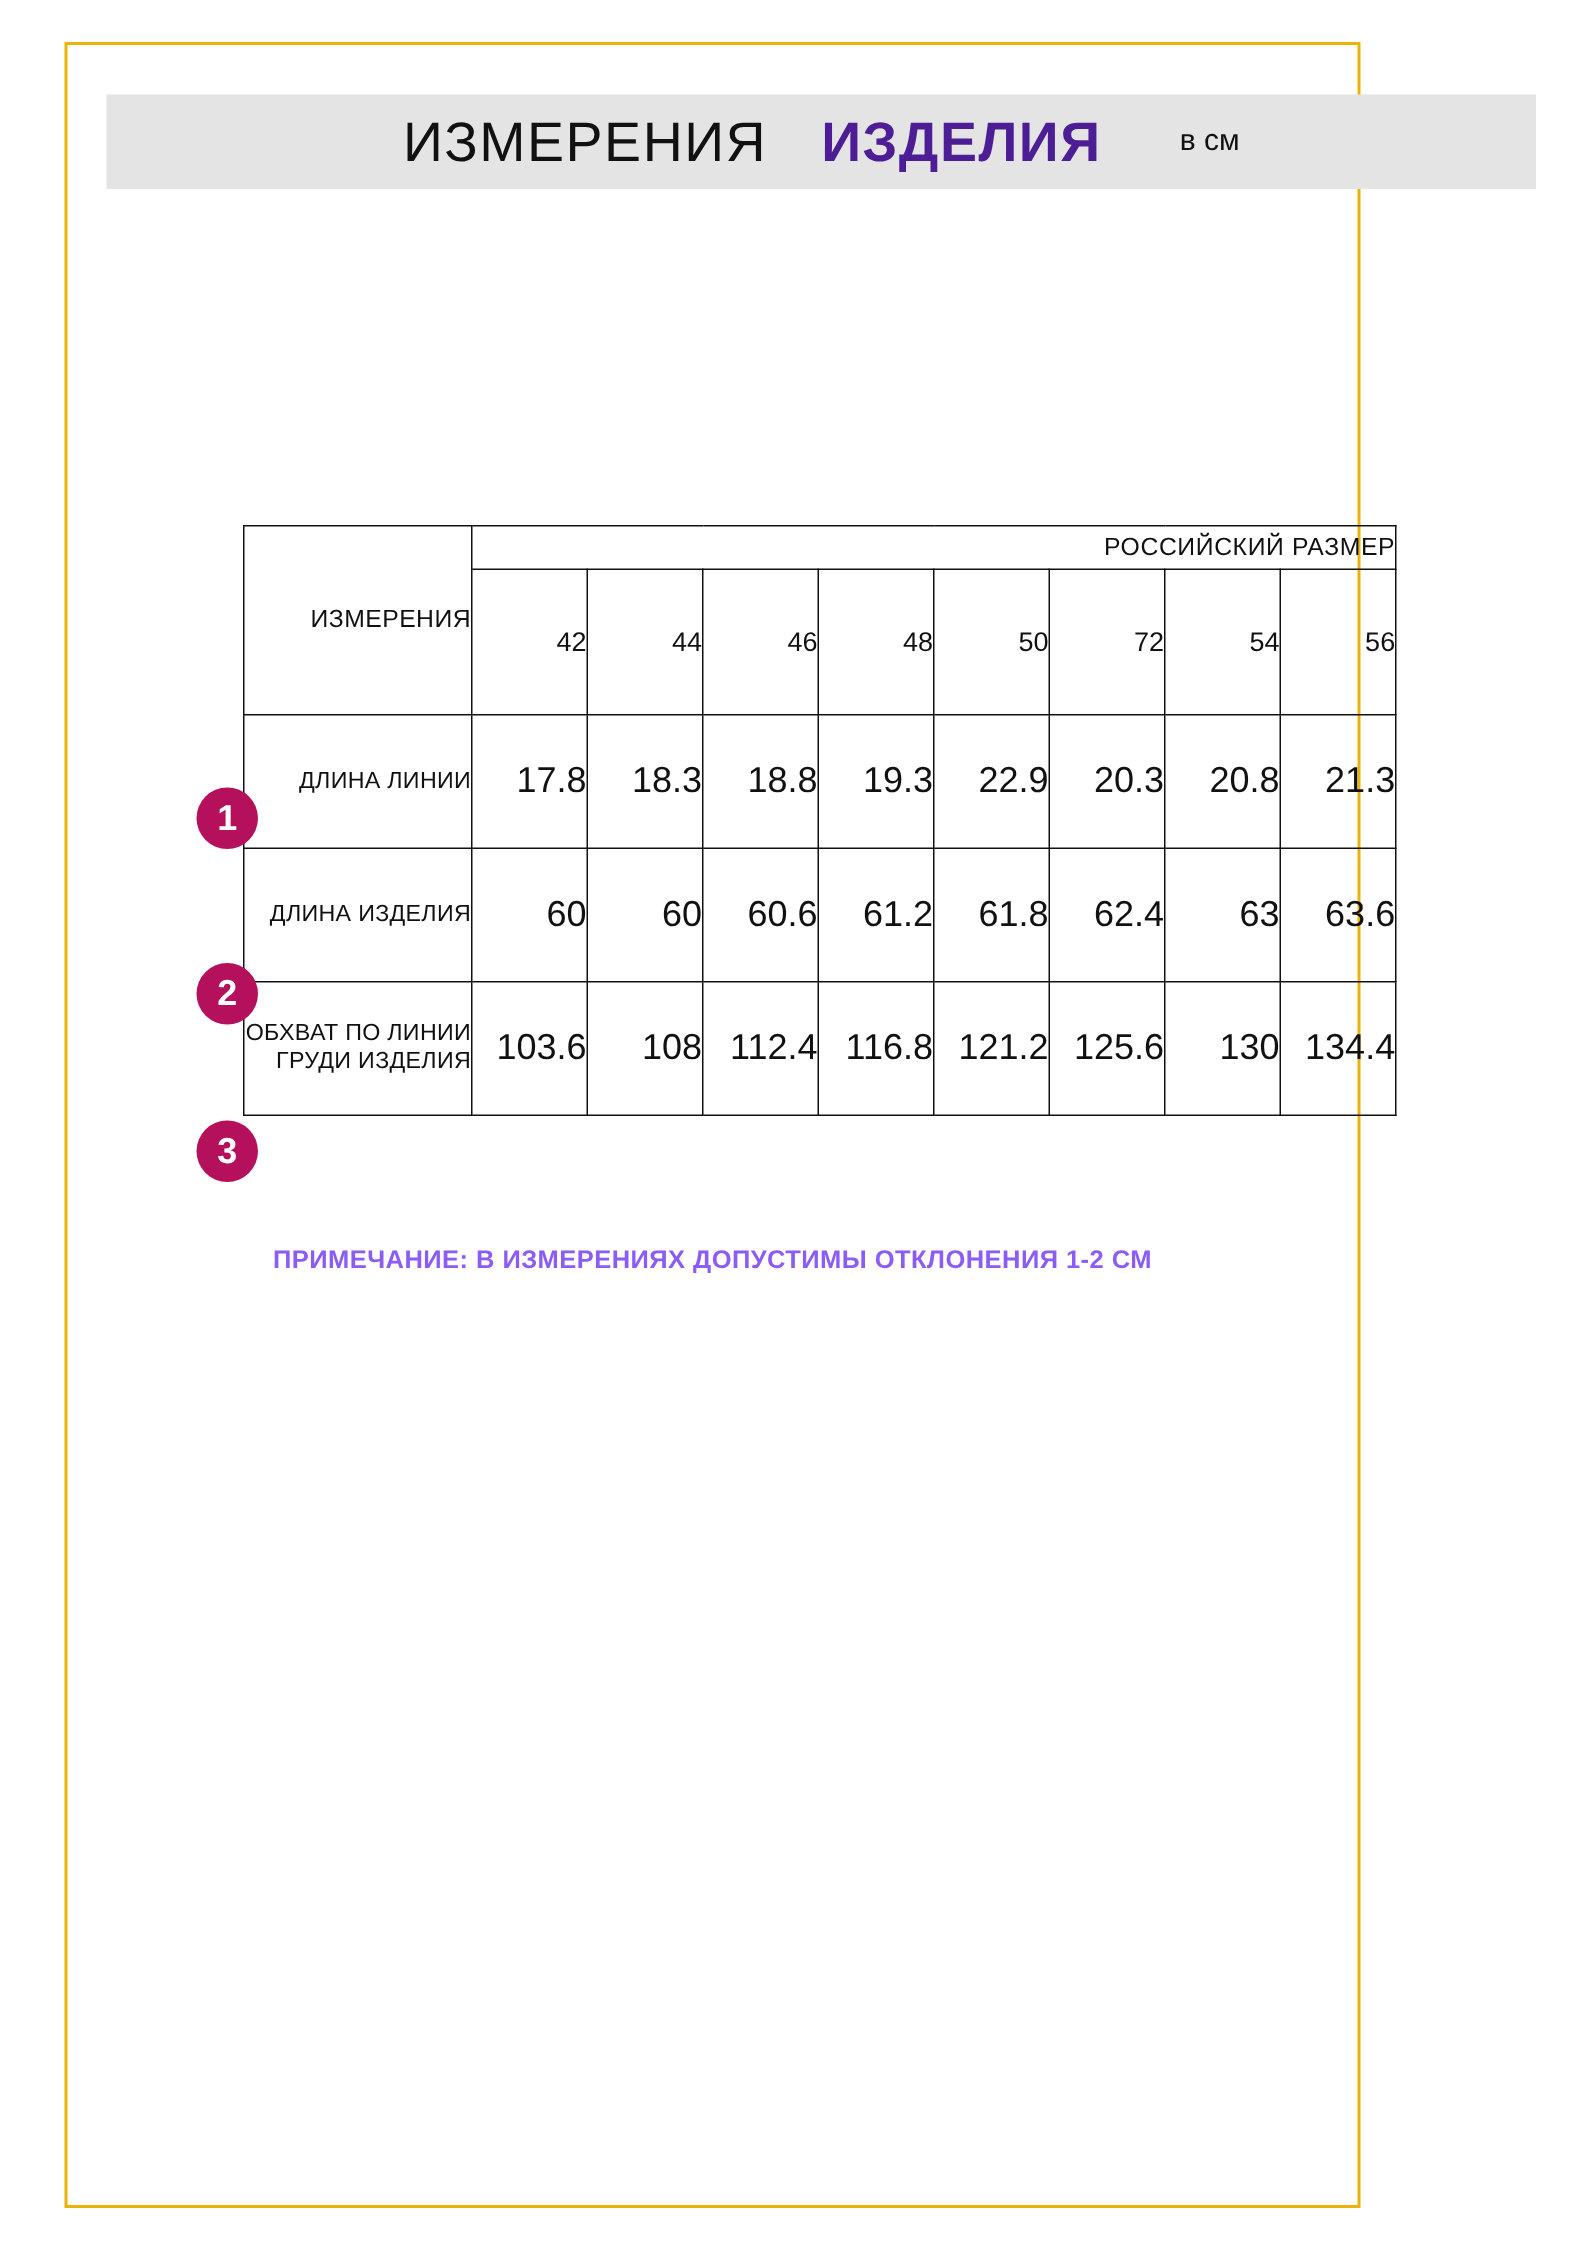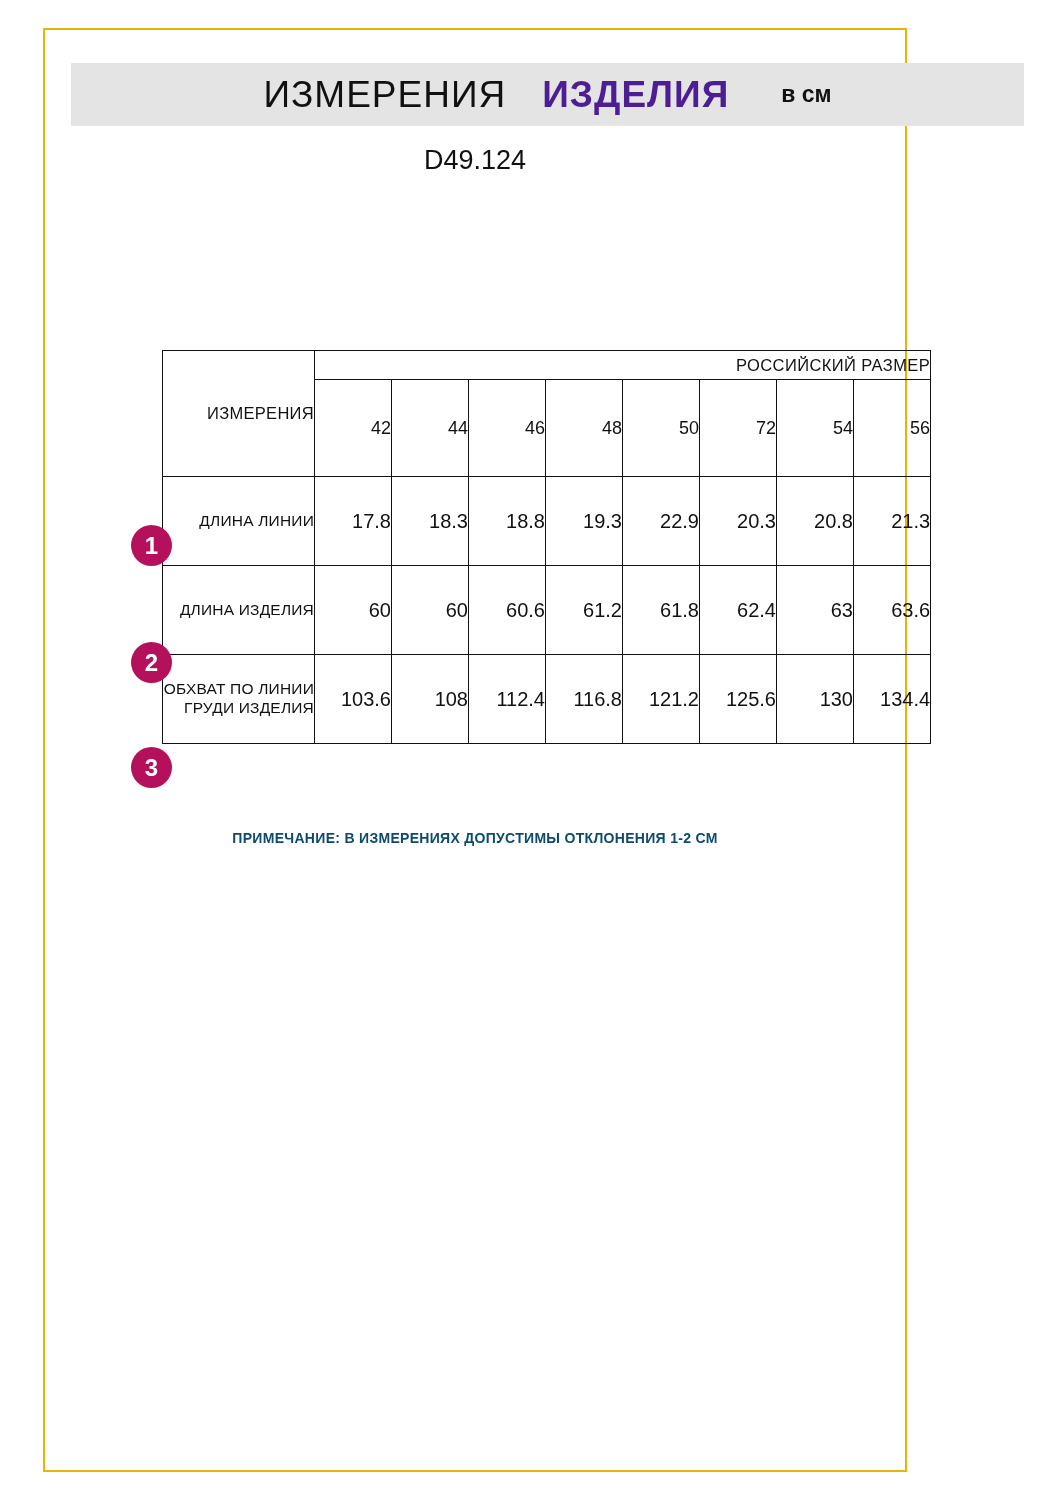--- a/index.html
+++ b/index.html
@@ -55,22 +55,22 @@
   }
   .title-strong {
     font-size: 37px;
     font-weight: bold;
     letter-spacing: 1px;
     margin-left: 36px;
     color: #4c1d95;
     white-space: nowrap;
   }
   .title-unit {
-    font-size: 23px;
-    font-weight: bold;
+    font-size: 20px;
+    font-weight: normal;
     margin-left: 52px;
     color: #111;
     white-space: nowrap;
   }
 
   
   .article-code {
     position: absolute;
     left: 0;
     top: 115px;
@@ -130,21 +130,21 @@
   .header-row-2 { height: 97px; }
 
   .row-label {
     font-size: 15.5px;
     font-weight: bold;
     letter-spacing: 0.2px;
     line-height: 1.22;
     padding: 4px 6px;
   }
   .row-value {
-    font-size: 20px;
+    font-size: 24px;
   }
   tr.data-row { height: 89px; }
 
   
   .bullets {
     position: absolute;
     left: 0;
     top: 0;
   }
   .bullet {
@@ -165,39 +165,38 @@
   .bullet-2 { left: 86px; top: 612px; }
   .bullet-3 { left: 86px; top: 717px; }
 
   
   .note {
     position: absolute;
     left: 0;
     top: 800px;
     width: 100%;
     text-align: center;
-    font-size: 14px;
+    font-size: 17px;
     font-weight: bold;
     letter-spacing: 0.3px;
-    color: #0c4a6e;
+    color: #8b5cf6;
   }
 </style>
 </head>
 <body>
 
 <div class="page-frame">
   <div class="content">
 
     <div class="title-band">
       <span class="title-main">ИЗМЕРЕНИЯ</span>
       <span class="title-strong">ИЗДЕЛИЯ</span>
       <span class="title-unit">в см</span>
     </div>
 
-    <div class="article-code">D49.124</div>
 
 
     <div class="table-wrap">
       <table class="size-table">
         <colgroup>
           <col class="col-label">
           <col class="col-size">
             <col class="col-size">
             <col class="col-size">
             <col class="col-size">

